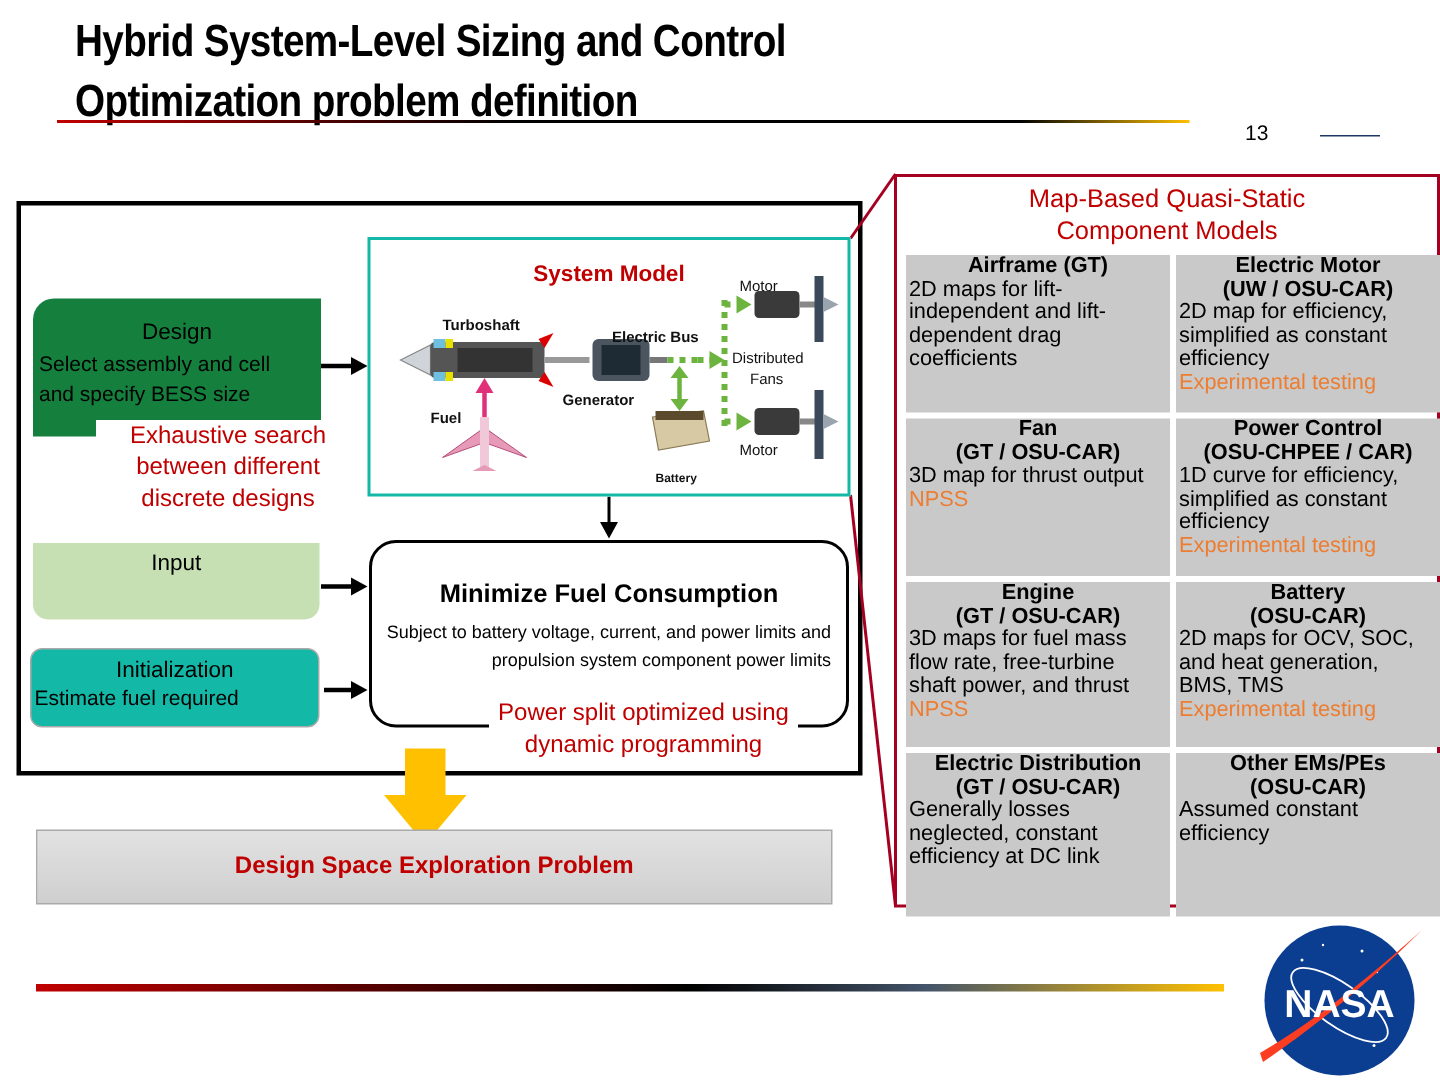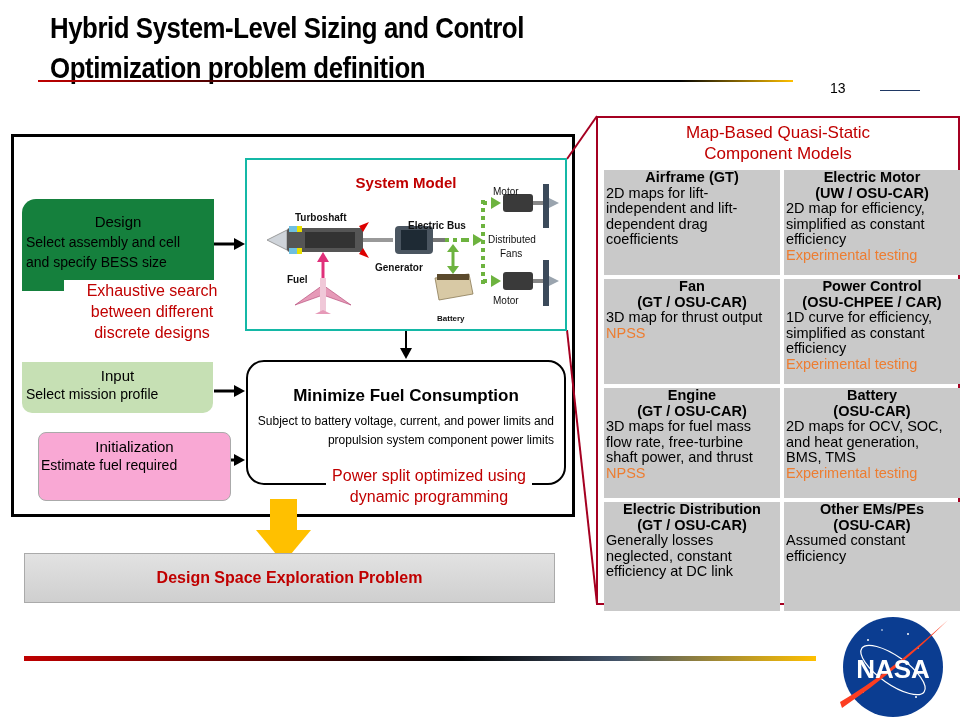--- a/index.html
+++ b/index.html
@@ -12,21 +12,21 @@
 
   .main-box { left: 11px; top: 134px; width: 564px; height: 383px; border: 3px solid #000; box-sizing: border-box; }
   .sysmodel { left: 245px; top: 158px; width: 322px; height: 173px; border: 2px solid #14b8a6; box-sizing: border-box; background: #fff; }
   .sysmodel-title { left: 0; top: 14px; width: 100%; text-align: center; color: #c00000; font-weight: bold; font-size: 15px; }
   .diag-label { font-size: 10px; font-weight: bold; color: #111; white-space: nowrap; }
 
   .design-box { left: 22px; top: 199px; width: 192px; height: 92px; background: #15803d; border-radius: 14px 0 0 0; }
   .box-title { width: 100%; text-align: center; font-size: 15px; color: #000; }
   .box-body { font-size: 14px; color: #000; line-height: 20px; padding-left: 4px; }
   .input-box { left: 22px; top: 362px; width: 191px; height: 51px; background: #c6e0b4; border-radius: 0 0 10px 10px; }
-  .init-box { left: 38px; top: 432px; width: 193px; height: 69px; background: #f9a8d4; border: 1px solid #aaa; border-radius: 8px; box-sizing: border-box; }
+  .init-box { left: 20px; top: 432px; width: 193px; height: 53px; background: #14b8a6; border: 1px solid #aaa; border-radius: 8px; box-sizing: border-box; }
   .red-note { color: #c00000; font-size: 16px; text-align: center; line-height: 21px; background: #fff; }
   .minimize-box { left: 246px; top: 360px; width: 320px; height: 125px; border: 2px solid #000; border-radius: 18px; box-sizing: border-box; background: #fff; }
   .min-title { top: 24px; width: 100%; text-align: center; font-weight: bold; font-size: 17px; }
   .min-body { top: 50px; left: 6px; width: 300px; text-align: right; font-size: 12px; line-height: 19px; }
 
   .dse-box { left: 24px; top: 553px; width: 531px; height: 50px; background: linear-gradient(#e2e2e2, #cfcfcf); border: 1px solid #aaa; box-sizing: border-box; }
   .dse-label { width: 100%; top: 15px; text-align: center; color: #c00000; font-weight: bold; font-size: 16px; }
 
   .maps-box { left: 596px; top: 116px; width: 364px; height: 489px; border: 2px solid #a50021; box-sizing: border-box; background: #fff; }
   .maps-title { left: 0; top: 4px; width: 100%; text-align: center; color: #c00000; font-size: 17px; line-height: 21px; }
@@ -164,21 +164,20 @@
   <div class="box-body">and specify BESS size</div>
 </div>
 <div class="abs red-note" style="left:64px;top:280px;width:176px">
   <div>Exhaustive search</div>
   <div>between different</div>
   <div>discrete designs</div>
 </div>
 
 <div class="abs input-box">
   <div class="box-title" style="margin-top:5px">Input</div>
-  <div class="box-body">Select mission profile</div>
 </div>
 
 <div class="abs init-box">
   <div class="box-title" style="margin-top:5px">Initialization</div>
   <div class="box-body" style="padding-left:2px">Estimate fuel required</div>
 </div>
 
 <div class="abs minimize-box">
   <div class="abs min-title">Minimize Fuel Consumption</div>
   <div class="abs min-body">Subject to battery voltage, current, and power limits and propulsion system component power limits</div>

